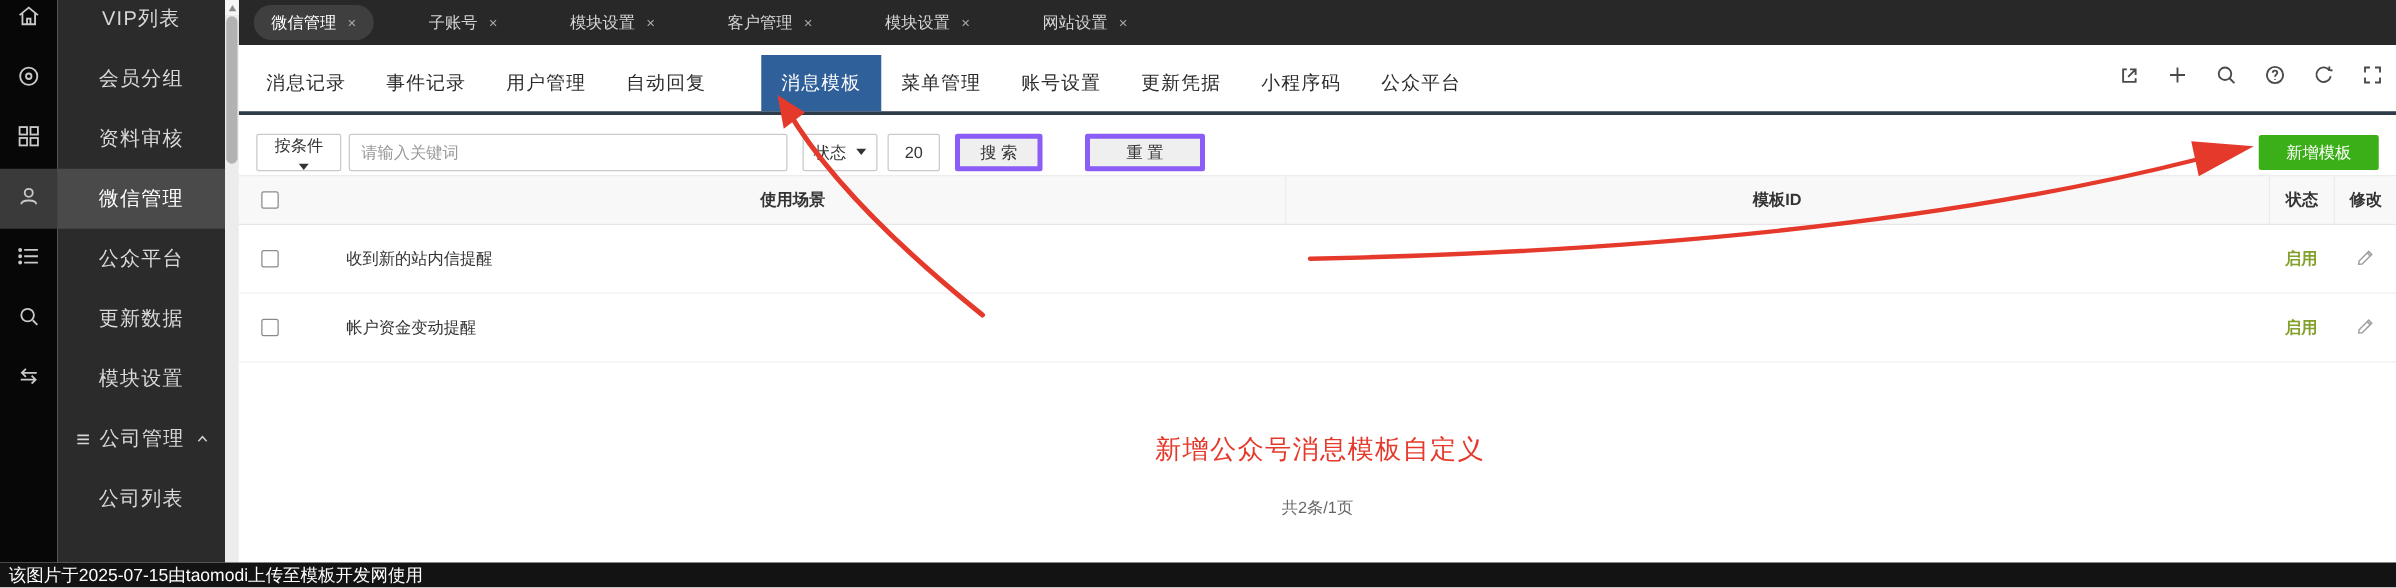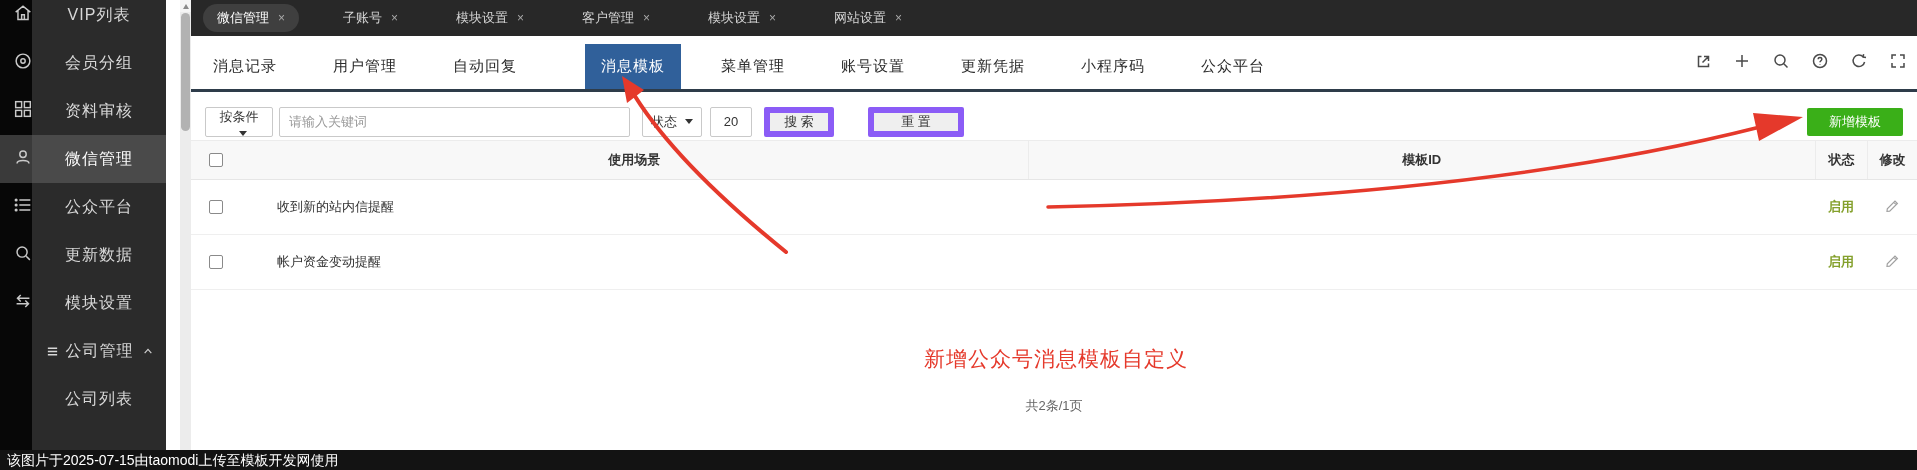--- a/index.html
+++ b/index.html
@@ -8,21 +8,21 @@
   .stage { position:relative; width:1917px; height:470px; background:#fff; }
 
   
   .rail { position:absolute; left:0; top:0; width:46px; height:450px; background:#070707; z-index:5; }
   .rail-cell { height:48px; display:flex; align-items:center; justify-content:center; }
   .rail-inner { margin-top:-9px; }
   .rail-cell.hl { background:#3a3a3a; }
   .rail-cell svg { stroke:#c9c9c9; fill:none; stroke-width:1.6; }
 
   
-  .menu { position:absolute; left:32px; top:0; width:134px; height:450px; background:#2b2b2b; z-index:5; overflow:hidden; }
+  .menu { position:absolute; left:46px; top:0; width:134px; height:450px; background:#2b2b2b; z-index:5; overflow:hidden; }
   .menu-inner { margin-top:-9px; }
   .menu-item { height:48px; display:flex; align-items:center; justify-content:center;
     color:#d8d8d8; font-size:16px; letter-spacing:1px; cursor:pointer; }
   .menu-item.hl1 { background:#3c3c3c; }
   .menu-item.hl2 { background:#4a4a4a; color:#fff; }
   .menu-item .mi-ico { margin-right:7px; display:inline-flex; }
   .menu-item .chev { margin-left:9px; display:inline-flex; }
 
   
   .sb { position:absolute; left:180px; top:0; width:11px; height:450px; background:#ececec; z-index:6; }
@@ -33,40 +33,40 @@
   
   .main { position:absolute; left:191px; top:0; right:0; height:450px; background:#fff; }
 
   
   .tabbar { height:36px; background:#282828; display:flex; align-items:center; padding-left:12px; gap:30px; }
   .tab { display:flex; align-items:center; color:#d5d5d5; font-size:13px; cursor:pointer; padding:5px 14px; border-radius:14px; }
   .tab.active { background:#3f3f3f; color:#fff; }
   .tab .x { margin-left:9px; color:#a9a9a9; font-size:12px; line-height:1; }
 
   
-  .nav { height:56px; background:#fff; border-bottom:3px solid #2e3c4a; display:flex; align-items:stretch; padding-left:6px; position:relative;gap:24px; }
+  .nav { height:56px; background:#fff; border-bottom:3px solid #2e3c4a; display:flex; align-items:stretch; padding-left:6px; position:relative; }
   .nav-item { display:flex; align-items:center; padding:0 16px; margin-top:8px; color:#2b2b2b; font-size:15px; letter-spacing:1px; cursor:pointer; }
   .nav-item.active { background:#30609a; color:#fff;margin-left:28px; }
   .nav-icons { position:absolute; right:10px; top:0; height:100%; display:flex; align-items:center; gap:21px; }
   .nav-icons svg { stroke:#4a4a4a; fill:none; stroke-width:1.5; cursor:pointer; }
 
   
   .content { position:relative; background:#fff; height:391px; }
 
   
   .filterbar { display:flex; align-items:center; padding:13px 14px 0 14px; height:46px; }
   .ctl { height:30px; border:1px solid #c9c9c9; border-radius:2px; background:#fff; font-size:13px; color:#333; }
   .select { display:flex; align-items:center; justify-content:space-between; padding:0 8px; cursor:pointer; }
   .select .caret { width:0; height:0; border-left:4px solid transparent; border-right:4px solid transparent; border-top:5px solid #333; margin-left:8px; }
   .sel-cond { width:68px; margin-right:6px;flex-direction:column; }
   .inp-kw { width:351px; padding:0 9px; margin-right:12px; outline:none; }
   .inp-kw::placeholder { color:#9a9a9a; }
   .sel-status { width:60px; margin-right:8px; }
   .inp-num { width:42px; text-align:center; margin-right:12px; outline:none; }
-  .btn { height:30px; border:6px solid #8b5cf6; border-radius:2px; background:#efefef; font-size:13px; color:#333;
+  .btn { height:30px; border:4px solid #8b5cf6; border-radius:2px; background:#efefef; font-size:13px; color:#333;
     display:flex; align-items:center; justify-content:center; cursor:pointer; }
   .btn-search { width:70px; margin-right:34px; }
   .btn-reset { width:96px; }
   .btn-add { margin-left:auto; width:96px; height:28px; background:#3aaf18; border:none; color:#fff; font-size:13px; }
 
   
   .table { margin-top:2px; }
   .thead { height:40px; background:#f8f8f8; border-top:1px solid #ececec; border-bottom:1px solid #e6e6e6;
     display:flex; align-items:center; font-size:13px; font-weight:bold; color:#333; }
   .trow { height:55px; border-bottom:1px solid #efefef; display:flex; align-items:center; font-size:13px; color:#333; }
@@ -225,20 +225,21 @@
         <span class="x">×</span>
       </div>
       <div class="tab">
         <span>网站设置</span>
         <span class="x">×</span>
       </div>
     </div>
 
     <div class="nav">
       <div class="nav-item">消息记录</div>
+      <div class="nav-item">事件记录</div>
       <div class="nav-item">用户管理</div>
       <div class="nav-item">自动回复</div>
       <div class="nav-item active">消息模板</div>
       <div class="nav-item">菜单管理</div>
       <div class="nav-item">账号设置</div>
       <div class="nav-item">更新凭据</div>
       <div class="nav-item">小程序码</div>
       <div class="nav-item">公众平台</div>
 
       <div class="nav-icons">

